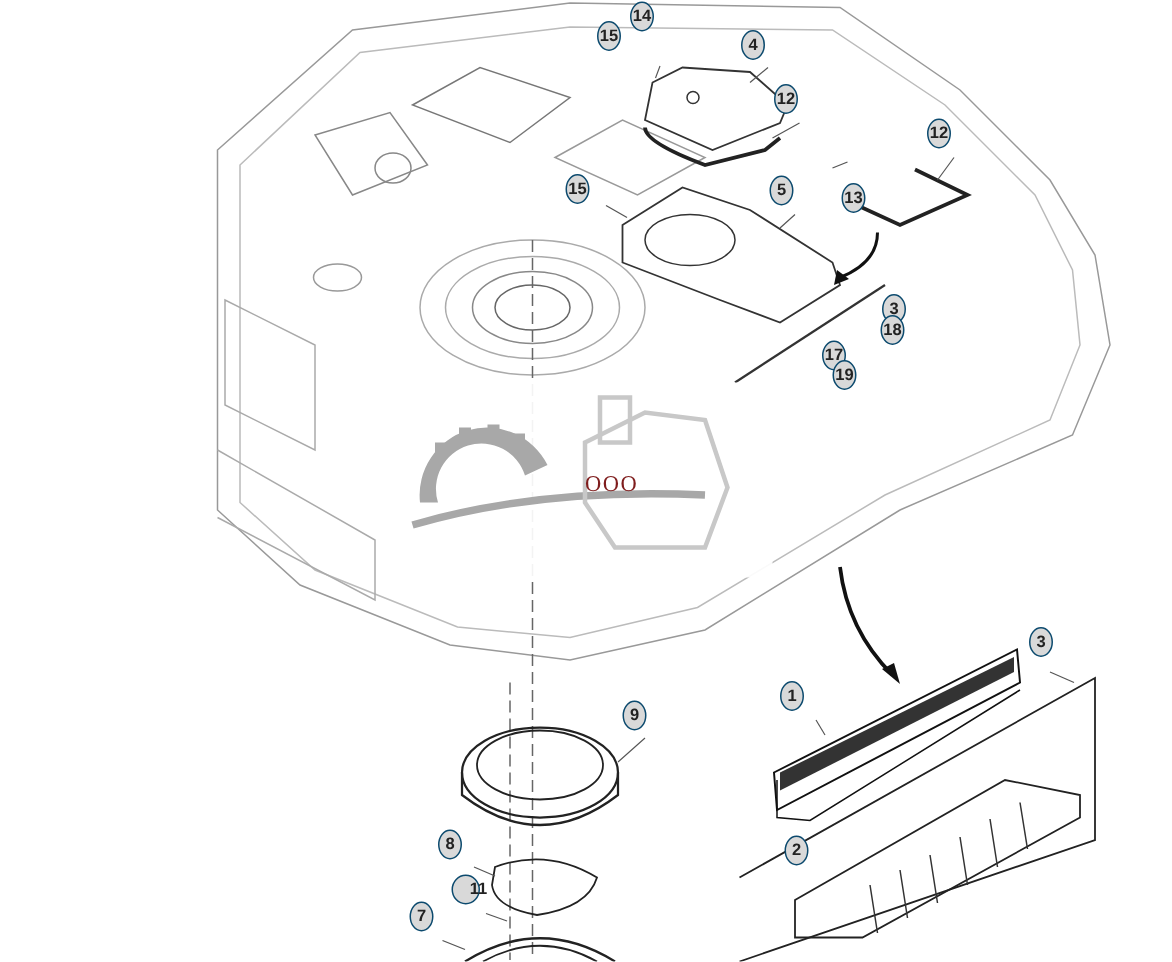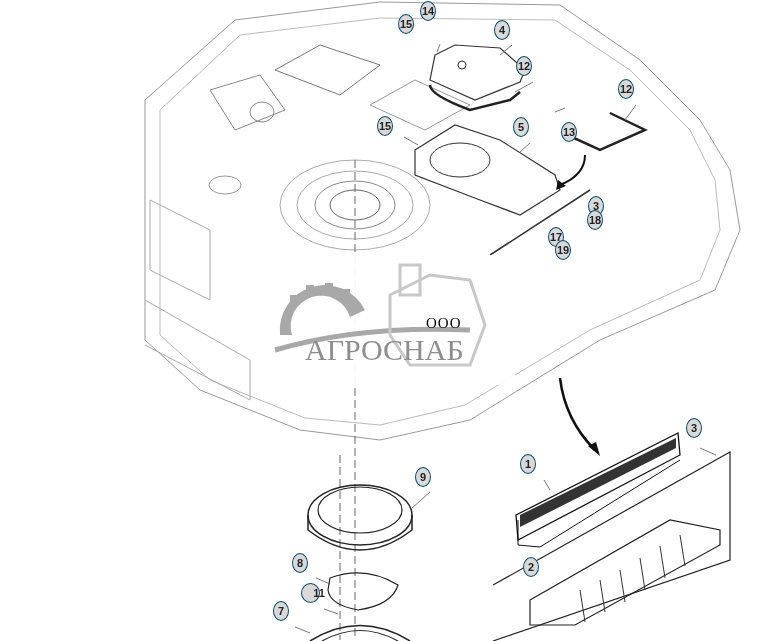--- a/index.html
+++ b/index.html
@@ -1,21 +1,21 @@
 <!DOCTYPE html>
 <html><head>
 <meta charset="utf-8">
 <style>
   html,body{margin:0;padding:0;background:#fff;}
   body{width:781px;height:641px;position:relative;overflow:hidden;font-family:"Liberation Sans",sans-serif;}
   #diagram{position:absolute;left:0;top:0;width:781px;height:641px;}
   .callout{position:absolute;width:16px;height:20px;border-radius:50%;background:#d9d9d9;border:1px solid #0c4a6e;
     font-size:11px;font-weight:bold;color:#222;display:flex;align-items:center;justify-content:center;box-sizing:border-box;cursor:pointer;}
   .watermark{position:absolute;left:270px;top:255px;width:245px;height:130px;background:rgba(255,255,255,0.92);}
-  .wm-ooo{position:absolute;left:120px;top:60px;font-size:15px;color:#000000;font-family:"Liberation Serif",serif;letter-spacing:1px;padding-left:36px;}
+  .wm-ooo{position:absolute;left:120px;top:60px;font-size:15px;color:#7f1d1d;font-family:"Liberation Serif",serif;letter-spacing:1px;}
   .wm-name{position:absolute;left:35px;top:78px;font-size:30px;color:#8e8e8e;font-family:"Liberation Serif",serif;letter-spacing:0px;}
 </style>
 </head>
 <body>
 
 <div id="diagram">
   <svg width="781" height="641" viewBox="0 0 781 641" style="position:absolute;left:0;top:0;">
     <g fill="none" stroke="#555" stroke-width="1">
 
       <path d="M145,100 L235,20 L380,2 L560,5 L640,60 L700,120 L730,170 L740,230 L715,290 L600,340 L470,420 L380,440 L300,430 L200,390 L145,340 Z" stroke="#999"></path>
@@ -111,21 +111,20 @@
       </g>
 
       <path d="M5,95 Q90,70 200,75" stroke="#a8a8a8" stroke-width="5" fill="none"></path>
 
       <g fill="none" stroke="#c8c8c8" stroke-width="3">
         <path d="M120,40 L160,20 L200,25 L215,70 L200,110 L140,110 L120,80 Z"></path>
         <rect x="130" y="10" width="20" height="30"></rect>
       </g>
     </svg>
     <div class="wm-ooo">ООО</div>
-    <div class="wm-name">АГРОСНАБ</div>
   </div>
 
   <div id="callouts">
       <div class="callout" style="left: 398px; top: 14px;">15</div>
       <div class="callout" style="left: 420px; top: 1px;">14</div>
       <div class="callout" style="left: 494px; top: 20px;">4</div>
       <div class="callout" style="left: 516px; top: 56px;">12</div>
       <div class="callout" style="left: 561px; top: 82px; margin-top: 40px;">13</div>
       <div class="callout" style="left: 618px; top: 79px;">12</div>
       <div class="callout" style="left: 377px; top: 116px;">15</div>

